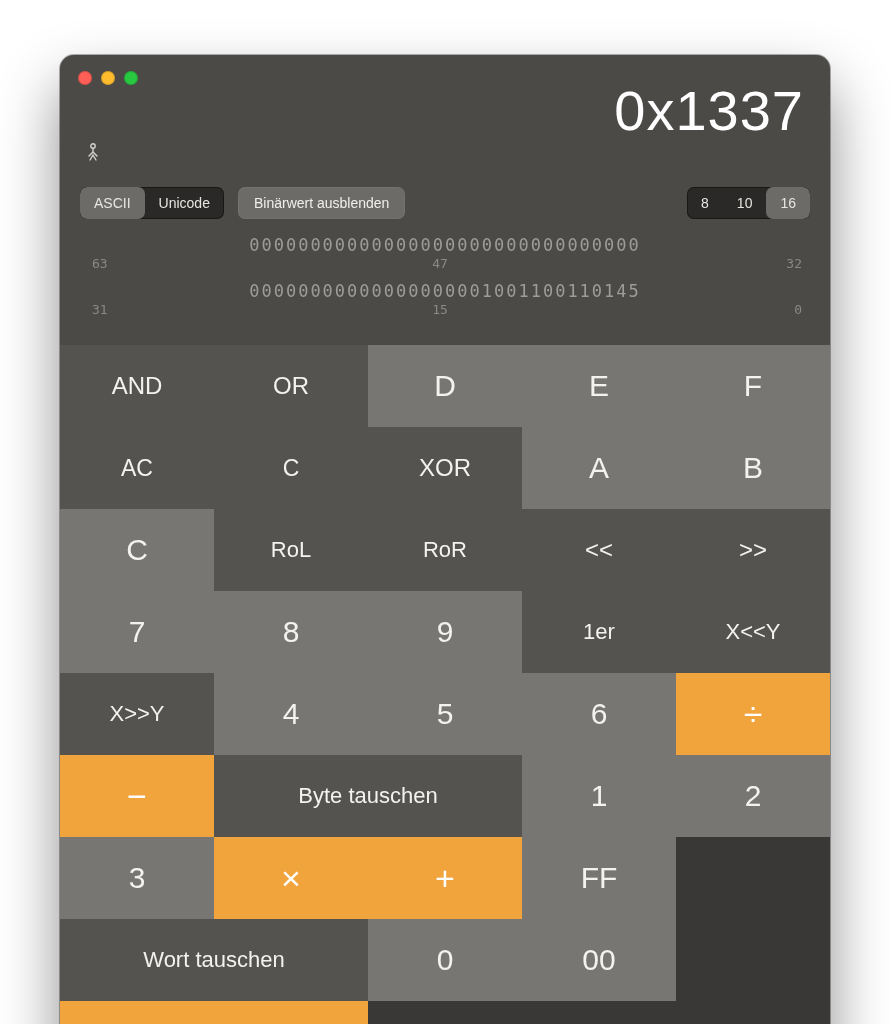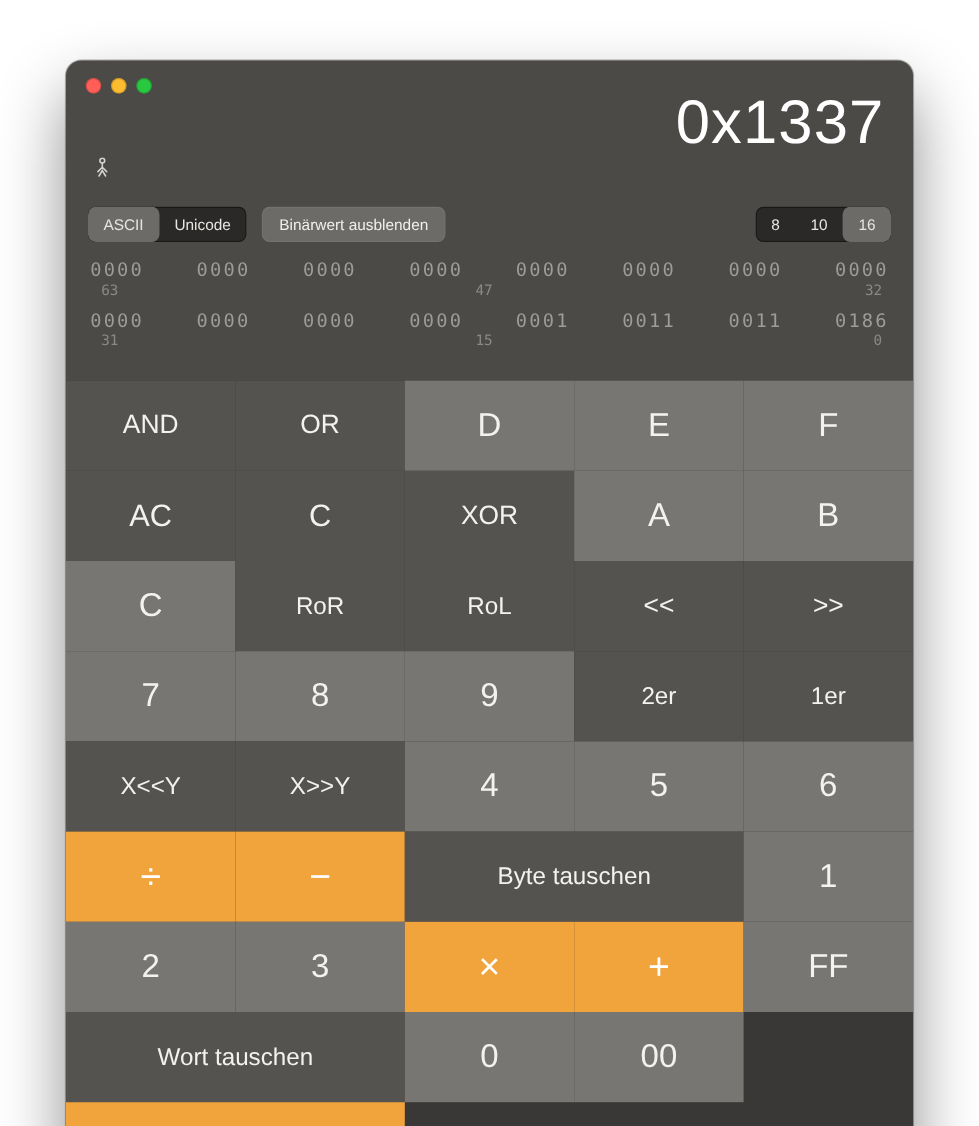--- a/index.html
+++ b/index.html
@@ -97,21 +97,21 @@
   .spacer { flex:1; }
 
   
   .binary {
     padding: 6px 22px 18px 22px;
     color:#9e9c98;
     font-family: ui-monospace, Menlo, monospace;
   }
   .bitrow {
     display:flex;
-    justify-content:space-between;
+    justify-content:center;
     font-size:17px;
     letter-spacing:2px;
   }
   .bitrow .grp { white-space:pre; }
   .labrow {
     display:flex;
     font-size:13px;
     color:#8b8985;
     margin:1px 0 10px 0;
   }
@@ -124,21 +124,21 @@
     display:grid;
     grid-template-columns: repeat(5, 1fr);
     grid-auto-rows: 82px;
     gap:0;
     background:#3a3836;
   }
   .key {
     display:flex;
     align-items:center;
     justify-content:center;
-    font-size:28px;
+    font-size:23px;
     color:#f4f2ef;
     cursor:pointer;
     user-select:none;
     border:none;
     font-family:inherit;
     font-weight:400;
   }
   .key.op      { background:#555350; font-size:24px;}
   .key.digit   { background:#787673; font-size:30px;}
   .key.func    { background:#555350; }
@@ -200,21 +200,21 @@
       <span class="l-right">32</span>
     </div>
     <div class="bitrow">
       <span class="grp">0000</span>
       <span class="grp">0000</span>
       <span class="grp">0000</span>
       <span class="grp">0000</span>
       <span class="grp">0001</span>
       <span class="grp">0011</span>
       <span class="grp">0011</span>
-      <span class="grp">0186</span>
+      <span class="grp">0145</span>
     </div>
     <div class="labrow">
       <span class="l-left">31</span>
       <span class="l-mid">15</span>
       <span class="l-right">0</span>
     </div>
   </div>
 
   <div class="keypad">
 
@@ -223,29 +223,28 @@
     <button class="key digit">D</button>
     <button class="key digit">E</button>
     <button class="key digit">F</button>
     <button class="key func">AC</button>
     <button class="key func">C</button>
 
     <button class="key op">XOR</button>
     <button class="key digit">A</button>
     <button class="key digit">B</button>
     <button class="key digit">C</button>
+    <button class="key func small">RoL</button>
     <button class="key func small">RoR</button>
-    <button class="key func small">RoL</button>
 
     <button class="key op">&lt;&lt;</button>
     <button class="key op">&gt;&gt;</button>
     <button class="key digit">7</button>
     <button class="key digit">8</button>
     <button class="key digit">9</button>
-    <button class="key func small">2er</button>
     <button class="key func small">1er</button>
 
     <button class="key op small">X&lt;&lt;Y</button>
     <button class="key op small">X&gt;&gt;Y</button>
     <button class="key digit">4</button>
     <button class="key digit">5</button>
     <button class="key digit">6</button>
     <button class="key orange">÷</button>
     <button class="key orange">−</button>
 

